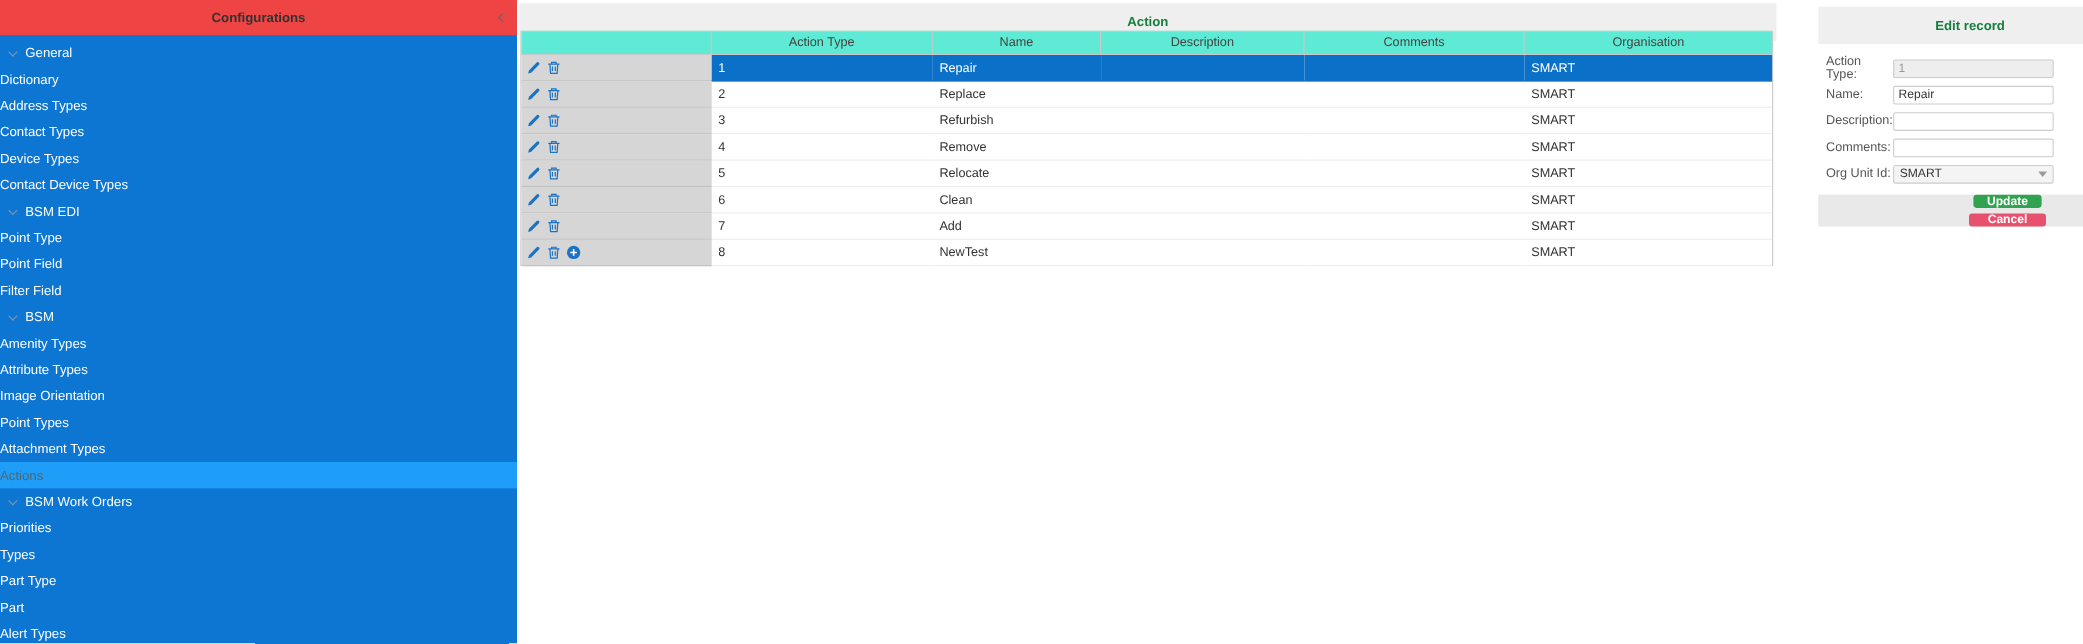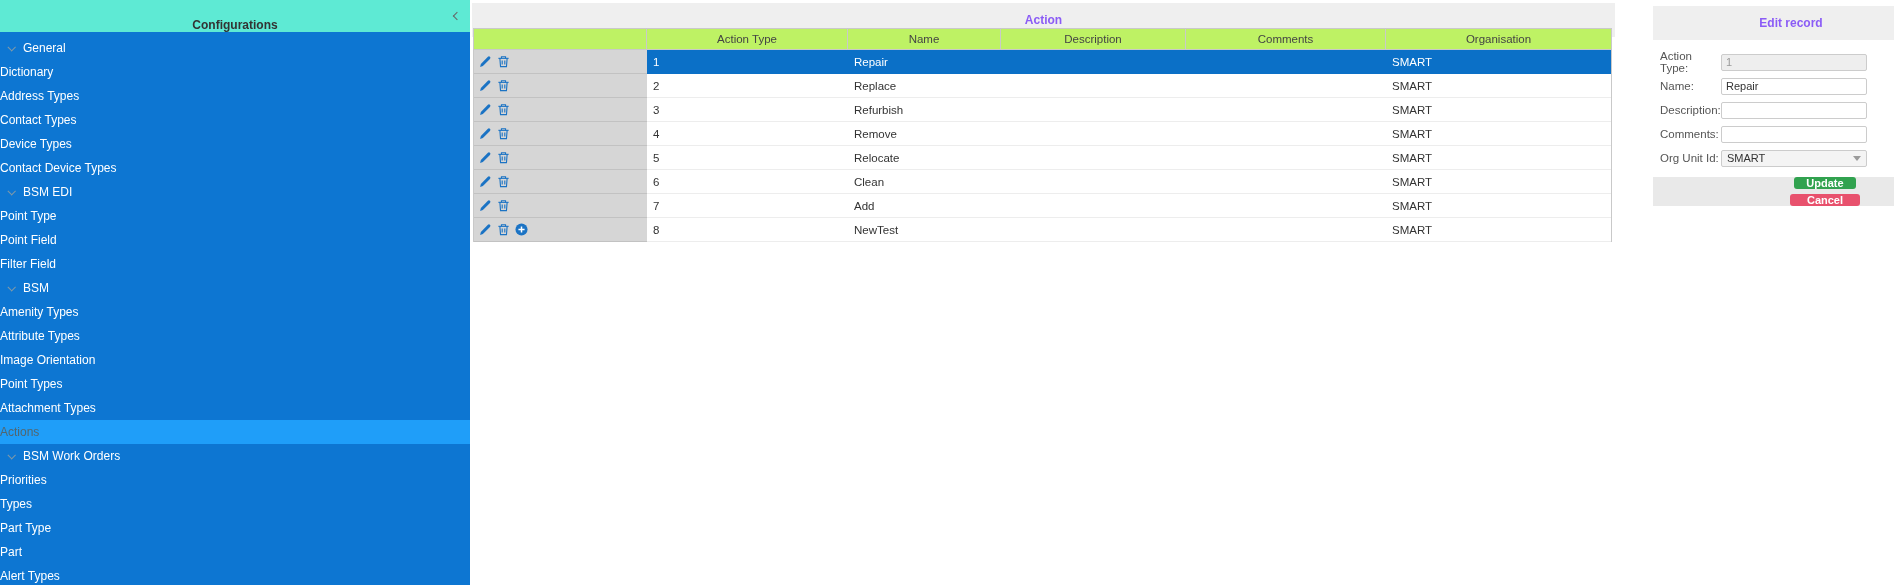--- a/index.html
+++ b/index.html
@@ -10,22 +10,22 @@
     position: relative;
   }
   .app { position: relative; width: 1894px; height: 585px; }
 
   
   .sidebar {
     position: absolute; left: 0; top: 0; width: 470px; height: 585px;
     background: #0d76d2;
   }
   .sidebar-header {
-    height: 32px; background: #5eead4; position: relative;
-    display: flex; align-items: flex-end; justify-content: center;
+    height: 32px; background: #ef4444; position: relative;
+    display: flex; align-items: center; justify-content: center;
   }
   .sidebar-title { font-size: 12px; font-weight: 600; color: #333; }
   .collapse-btn {
     position: absolute; right: 7px; top: 50%; transform: translateY(-50%);
     width: 16px; height: 16px; display: flex; align-items: center; justify-content: center;
     cursor: pointer; background: transparent; border: none;
   }
   .chev-left {
     width: 6px; height: 6px; display: inline-block;
     border-left: 1.5px solid #666; border-bottom: 1.5px solid #666;
@@ -42,34 +42,34 @@
   .chev-down {
     width: 6px; height: 6px; display: inline-block; flex: 0 0 auto;
     border-right: 1.6px solid #7f99a8; border-bottom: 1.6px solid #7f99a8;
     transform: rotate(45deg) translateY(-1px); margin-right: 9px;
   }
 
   
   .panel-title {
     margin-top: 3px; height: 34px; background: #efefef;
     display: flex; align-items: center; justify-content: center;
-    font-size: 12px; font-weight: 600; color: #8b5cf6;
+    font-size: 12px; font-weight: 600; color: #15803d;
   }
 
   
   .main { position: absolute; left: 472px; top: 0; width: 1143px; height: 585px; background: #fff; }
   .grid {
     position: absolute; left: 1px; top: 28px; width: 1139px;
     border-left: 1px solid #c9c9c9; border-right: 1px solid #c9c9c9;
     background: #fff;
   }
   .grid-header {
     display: flex; height: 22px;
     border-top: 1px solid #c9c9c9; border-bottom: 1px solid #c9c9c9;
-    background: #bef264;
+    background: #5eead4;
   }
   .hcell {
     display: flex; align-items: center; justify-content: center;
     font-size: 11.5px; color: #444; border-right: 1px solid #c9c9c9;
   }
   .hcell:last-child { border-right: none; }
   .col-0 { width: 173px; } .col-1 { width: 201px; } .col-2 { width: 153px; }
   .col-3 { width: 185px; } .col-4 { width: 200px; } .col-5 { width: 225px; }
   .trow { display: flex; height: 24px; cursor: pointer; }
   .cell {

